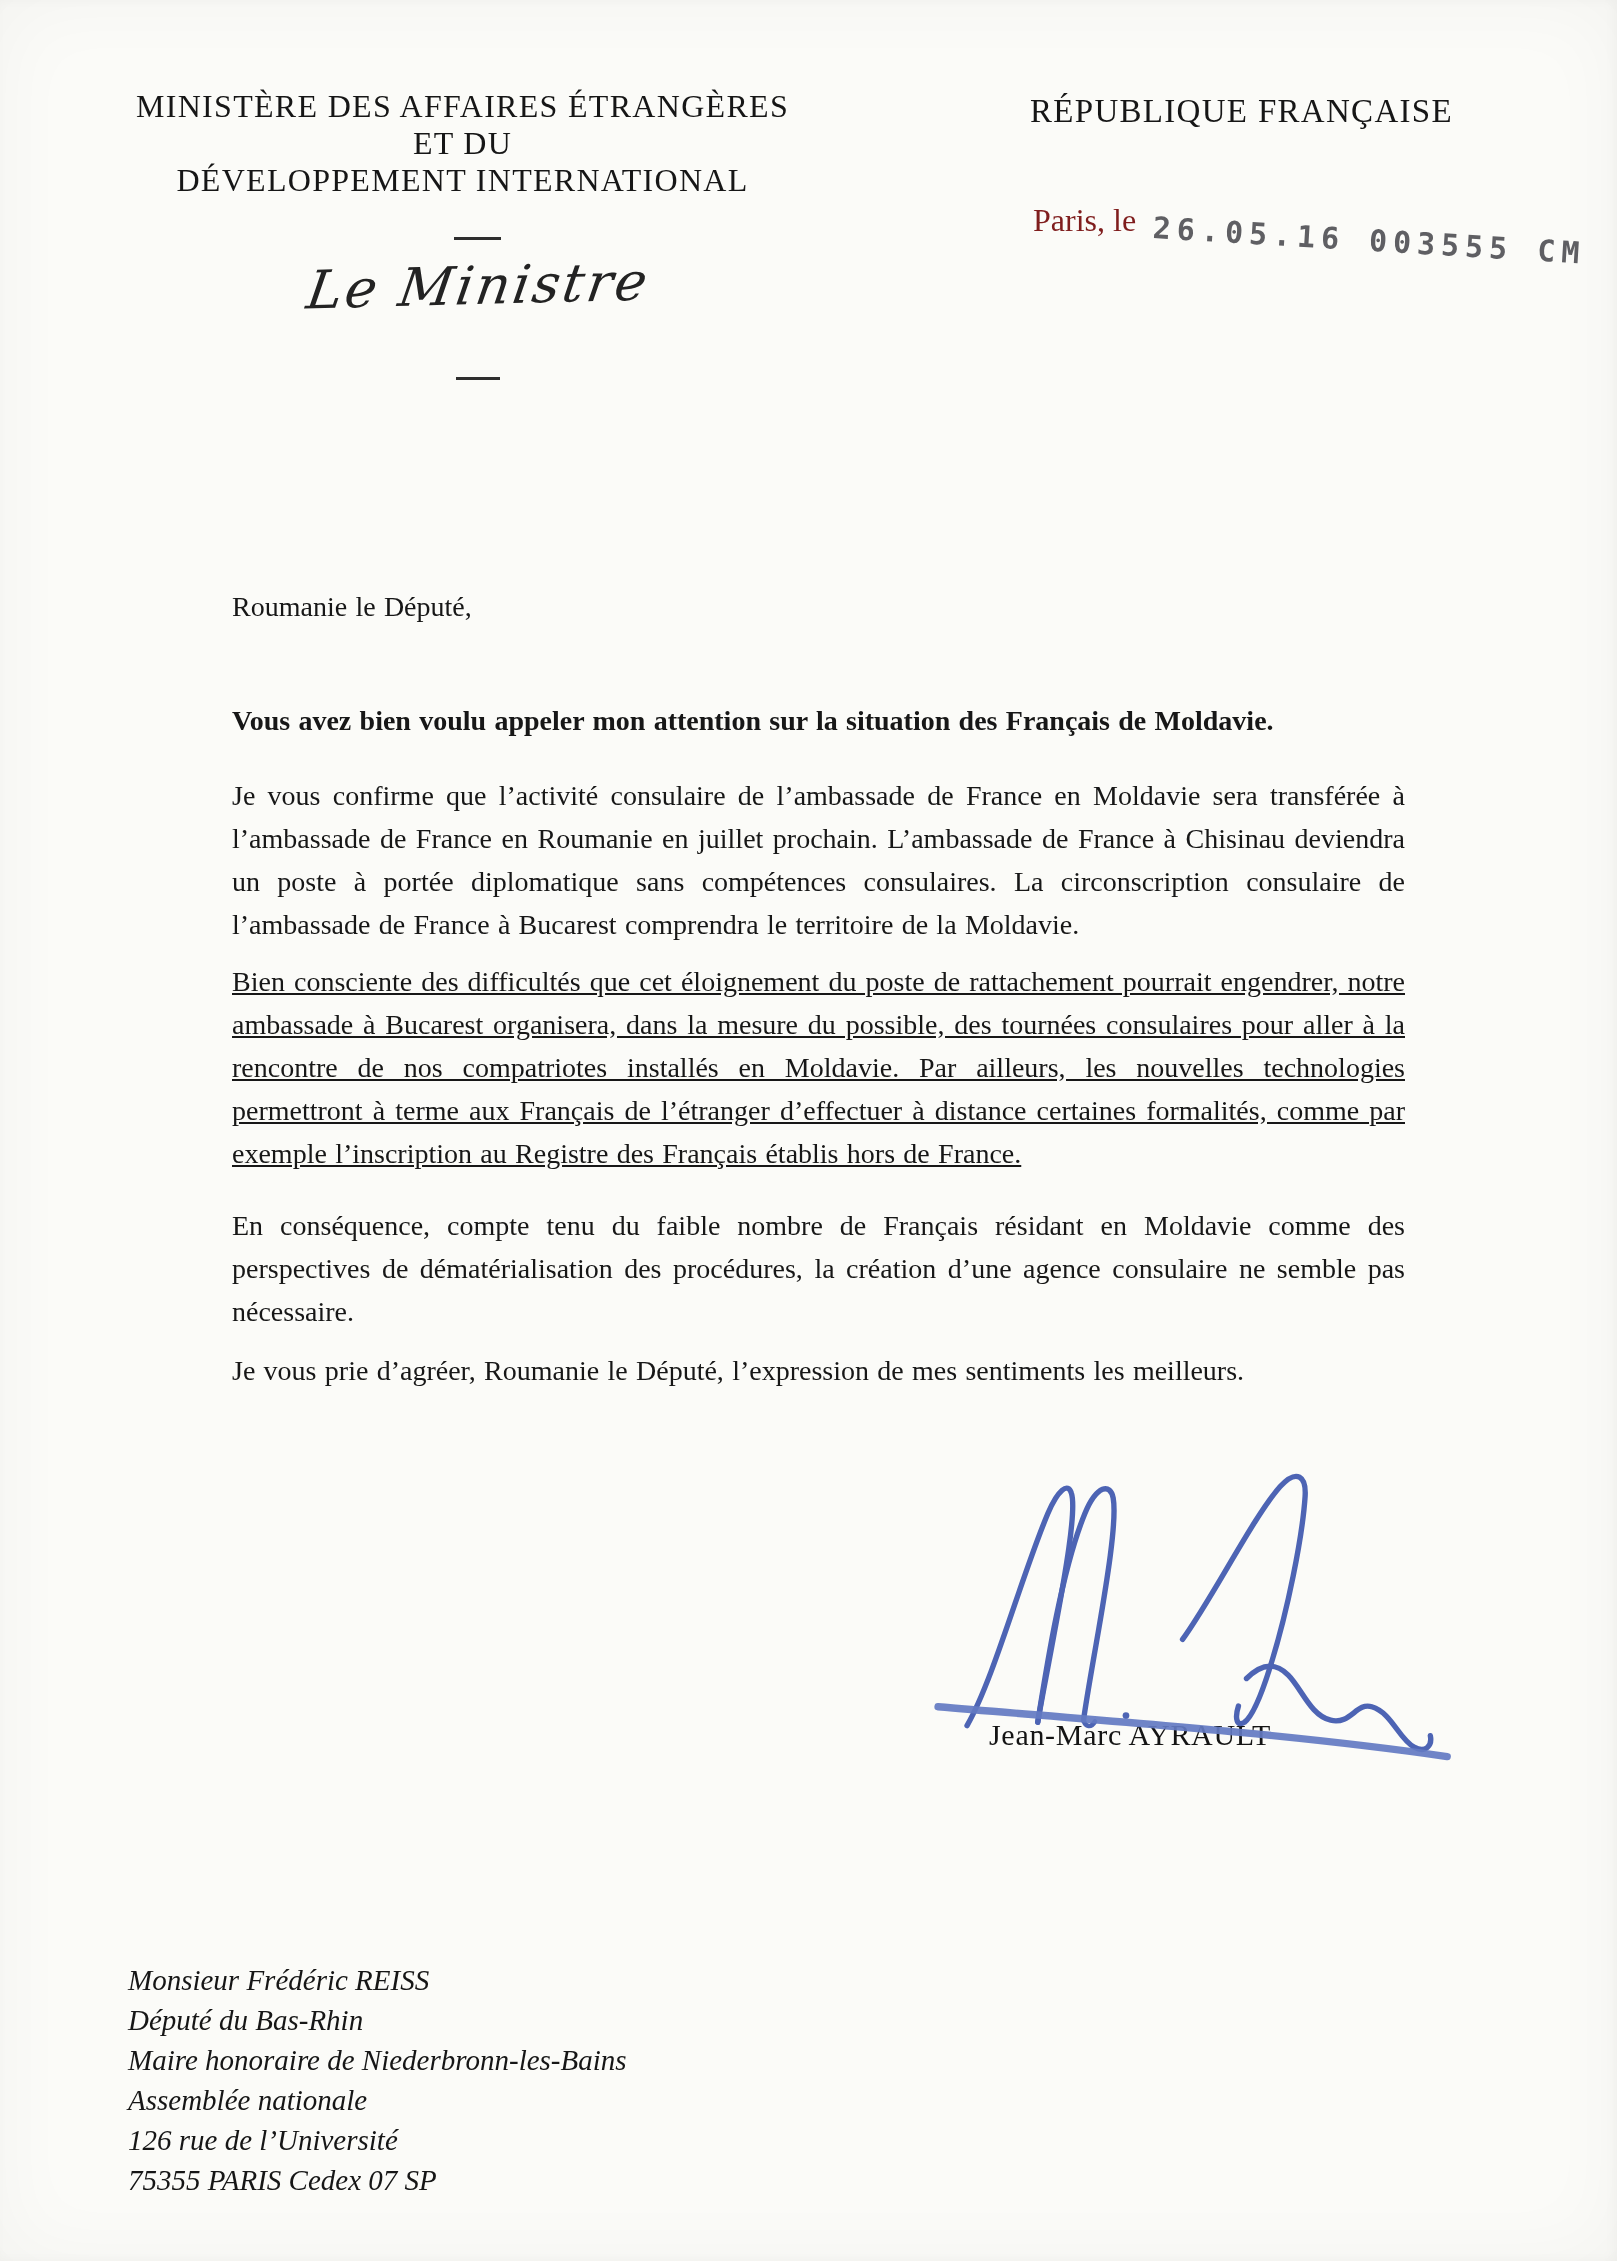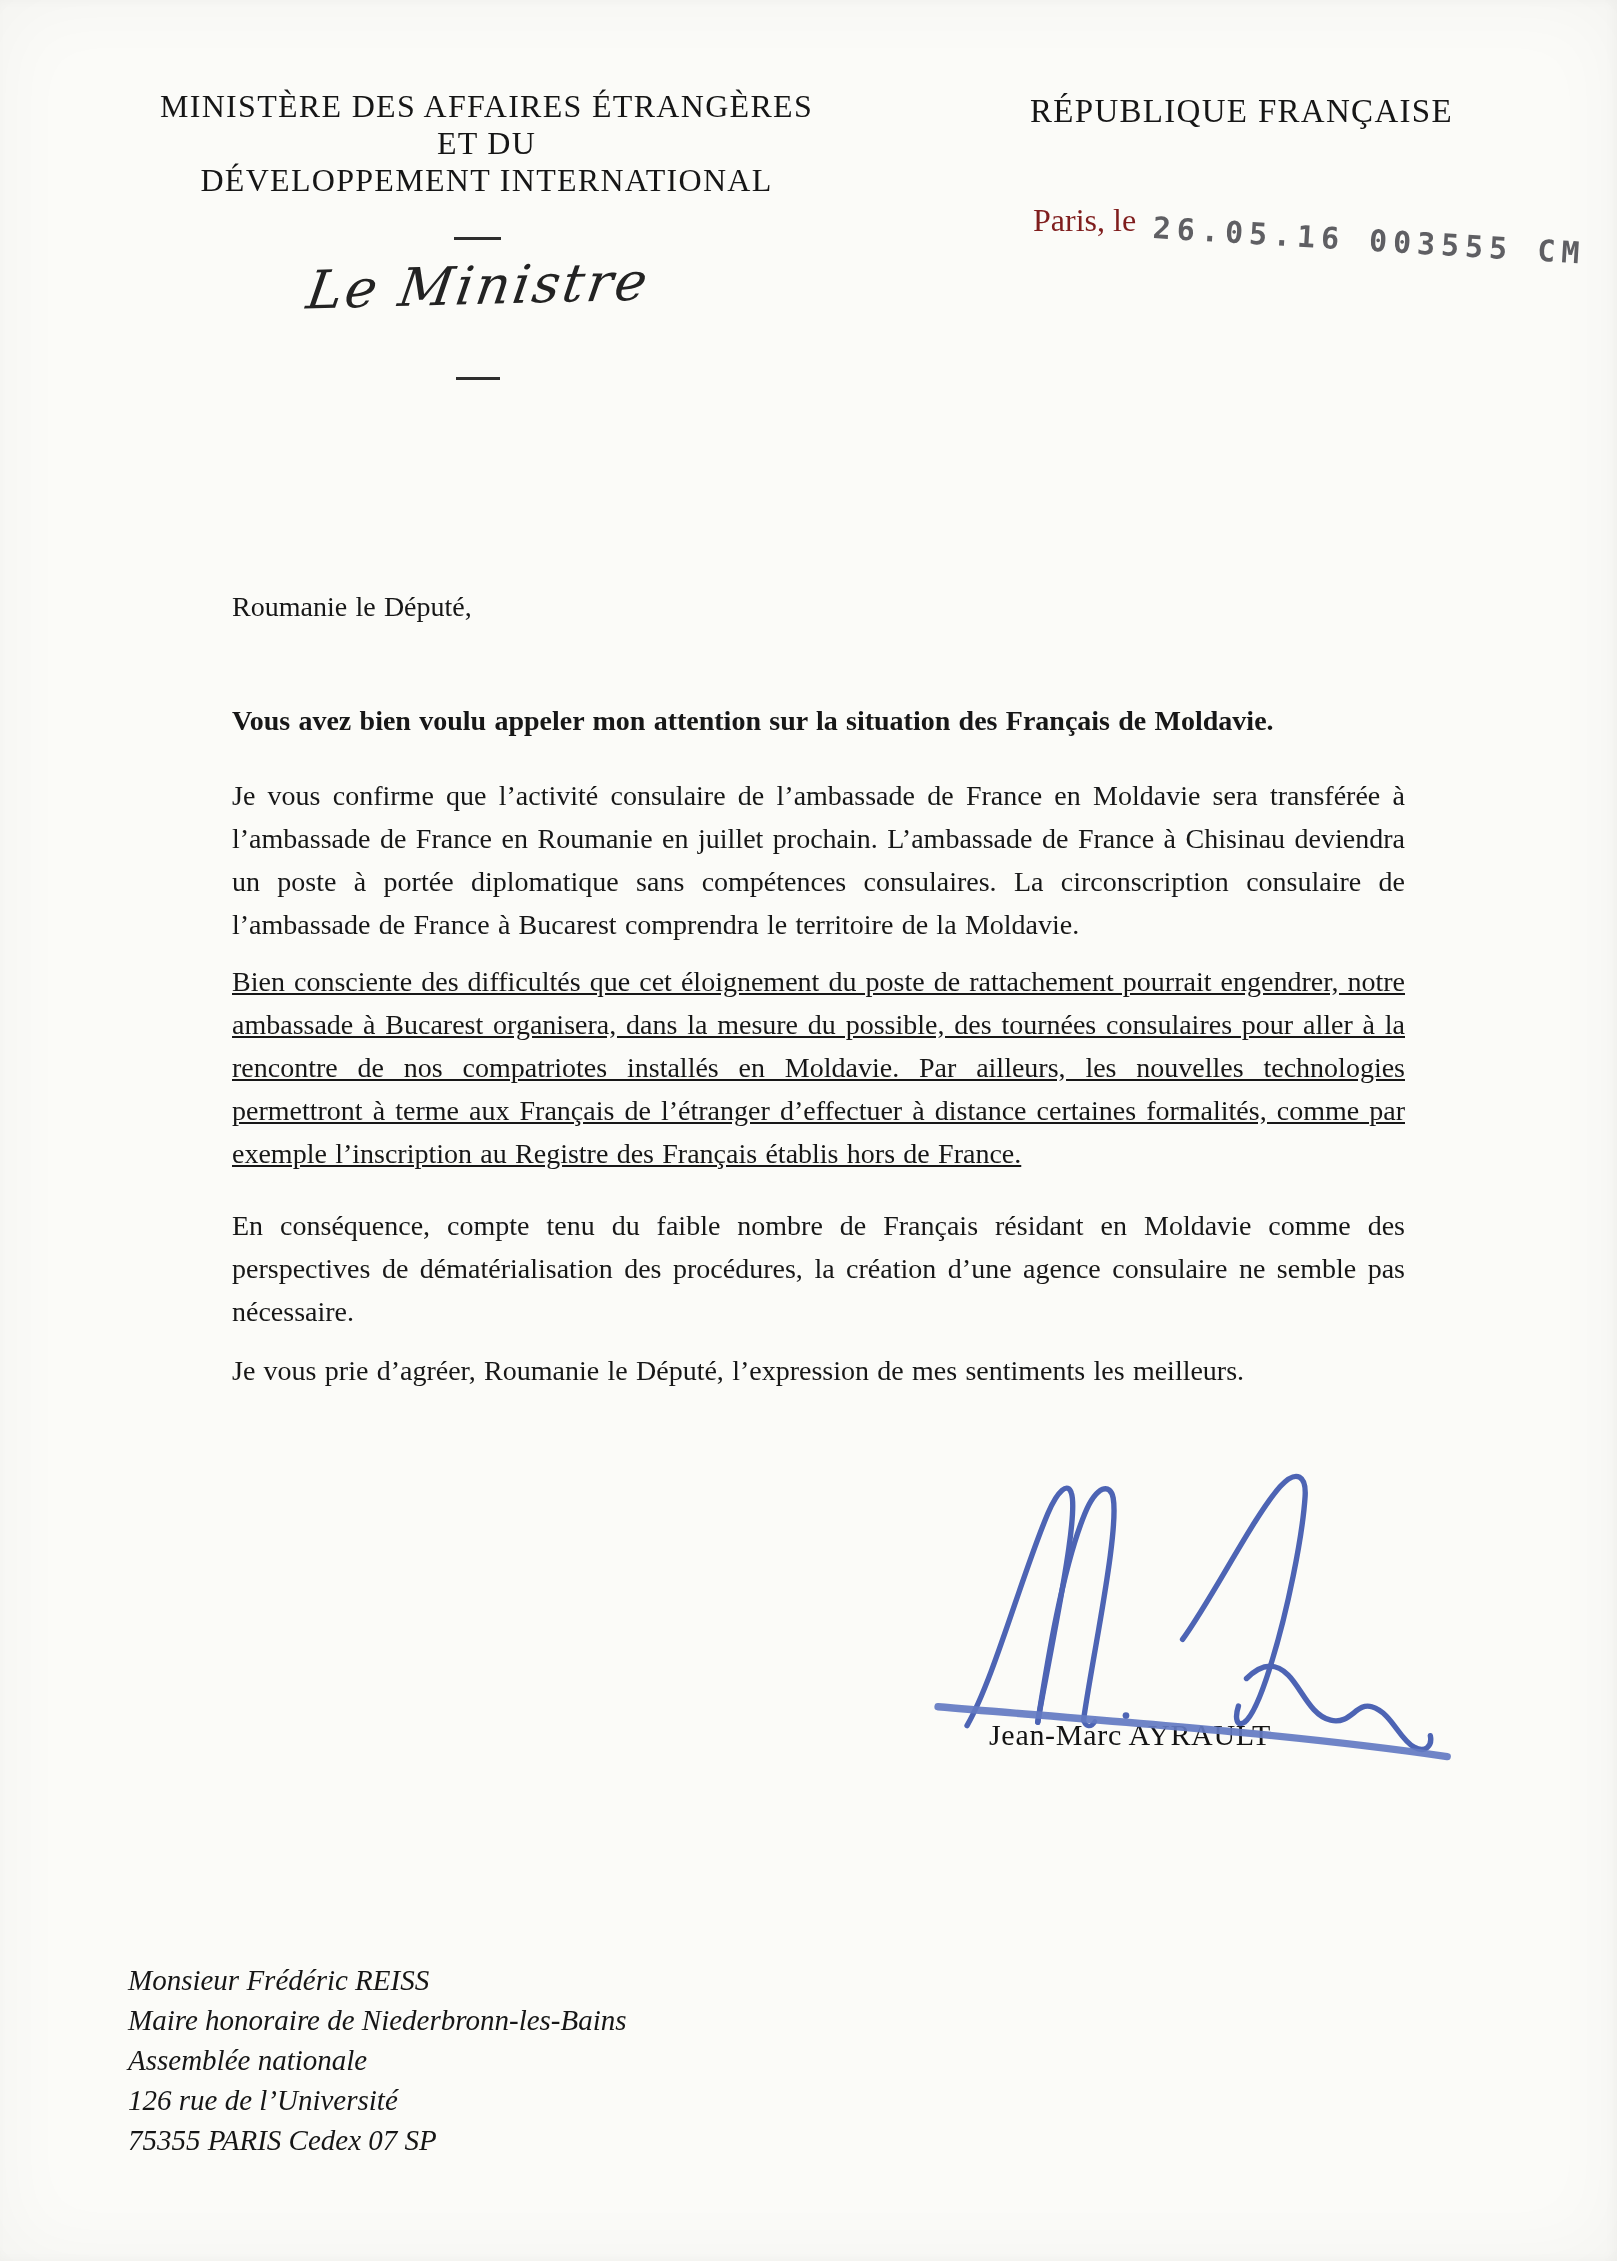--- a/index.html
+++ b/index.html
@@ -6,21 +6,21 @@
   .page{
     position:relative;width:1618px;height:2261px;margin:0 auto;
     background:#fbfbf8;
     font-family:"Liberation Serif", serif;
     color:#1b1b1b;
     overflow:hidden;
     box-shadow:inset 0 0 81px rgba(0,0,0,0.035), inset -4px 0 12px rgba(0,0,0,0.03);
   }
   
   .hdr-left{
-    position:absolute;left:136px;top:88px;width:701px;
+    position:absolute;left:112px;top:88px;width:701px;
     text-align:center;font-size:32px;line-height:37px;letter-spacing:1.3px;
     color:#161616;
   }
   .hdr-left .l{white-space:nowrap;}
   .rule{position:absolute;height:2.7px;background:#2e2e2e;}
   .rule-1{left:454px;top:237px;width:47px;}
   .rule-2{left:456px;top:377px;width:44px;}
   .minister{
     position:absolute;left:128px;top:255px;width:701px;text-align:center;
     font-family:"DejaVu Serif", serif;font-style:italic;
@@ -108,20 +108,21 @@
       <path d="M 375 272 C 420 210 480 90 520 45 C 545 18 559 30 557 60 C 553 120 531 230 506 310 C 493 352 479 386 467 395 C 456 402 452 390 458 371" stroke-width="8"></path>
       <path d="M 470 330 C 495 305 515 308 532 325 C 552 345 565 385 595 392 C 625 399 633 365 656 372 C 686 381 696 420 719 432 C 736 441 746 430 743 415" stroke-width="8"></path>
 
       <path d="M 12 372 C 220 390 520 410 768 446" stroke-width="11" stroke="#6379c2" opacity="0.92"></path>
     </g>
   </svg>
   <div class="sig-name">Jean-Marc AYRAULT</div>
 
   <div class="recipient">
       <div>Monsieur Frédéric REISS</div>
+      <div>Député du Bas-Rhin</div>
       <div>Maire honoraire de Niederbronn-les-Bains</div>
       <div>Assemblée nationale</div>
       <div>126 rue de l’Université</div>
       <div>75355 PARIS Cedex 07 SP</div>
     </div>
 
 </div>
 
 
 </body></html>

